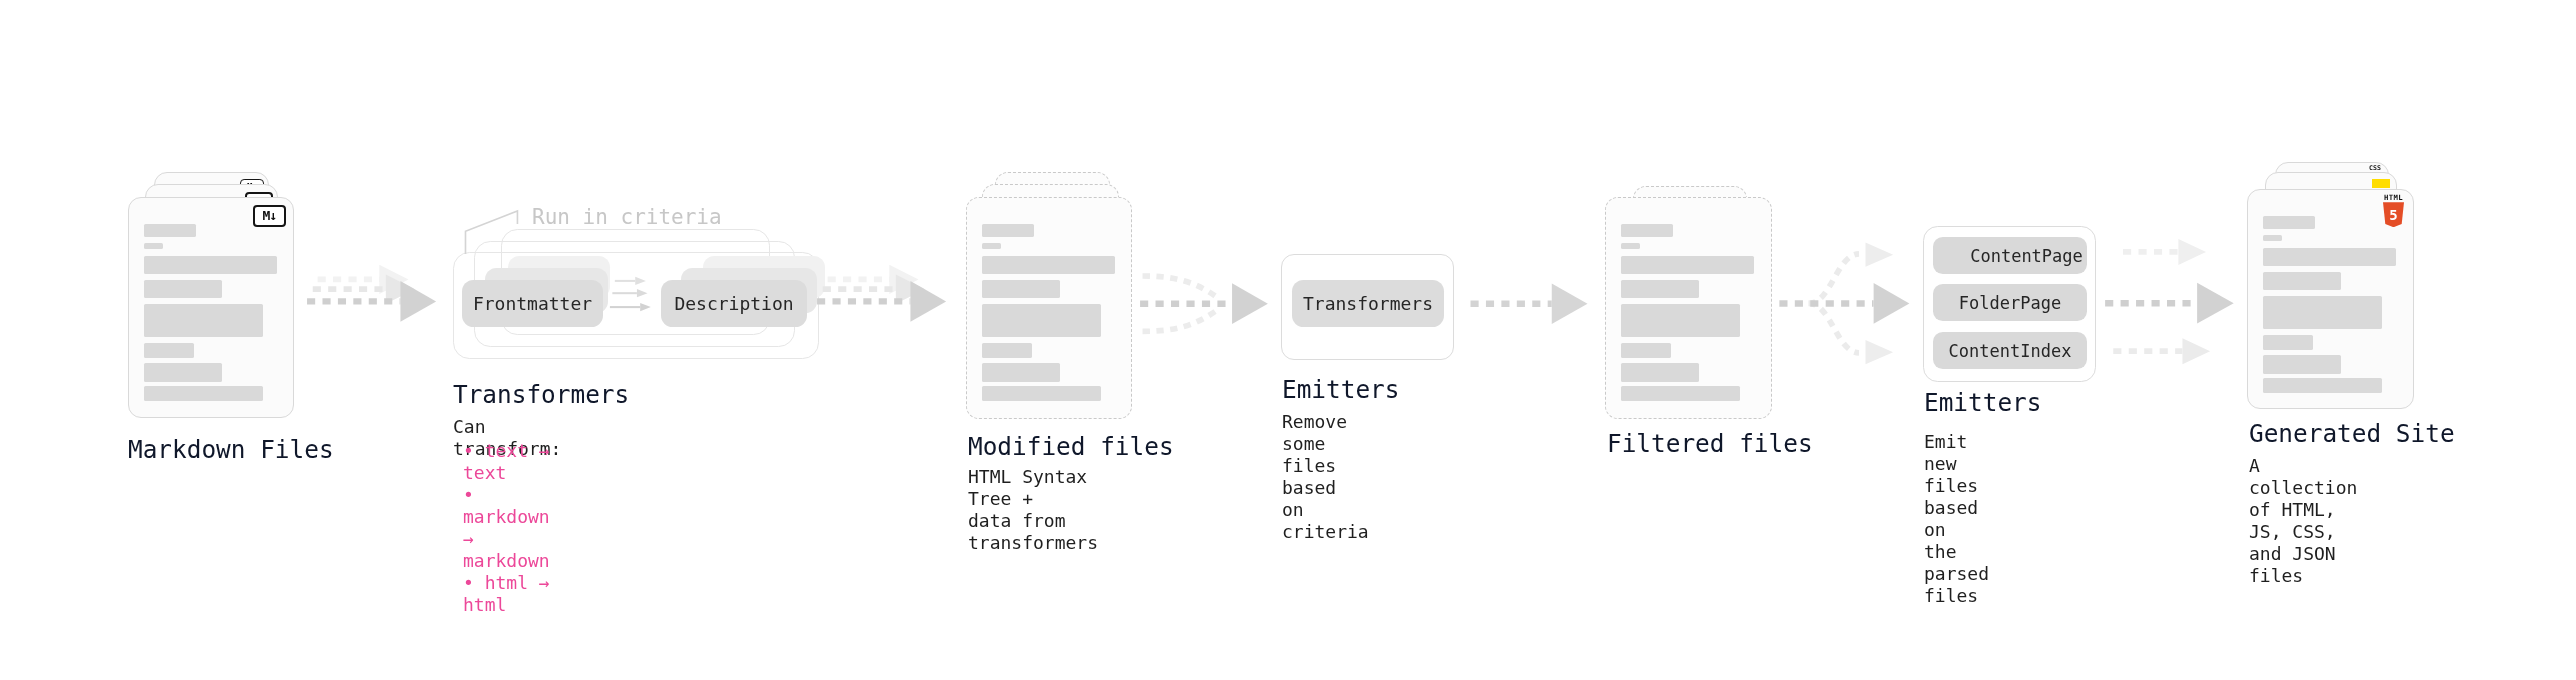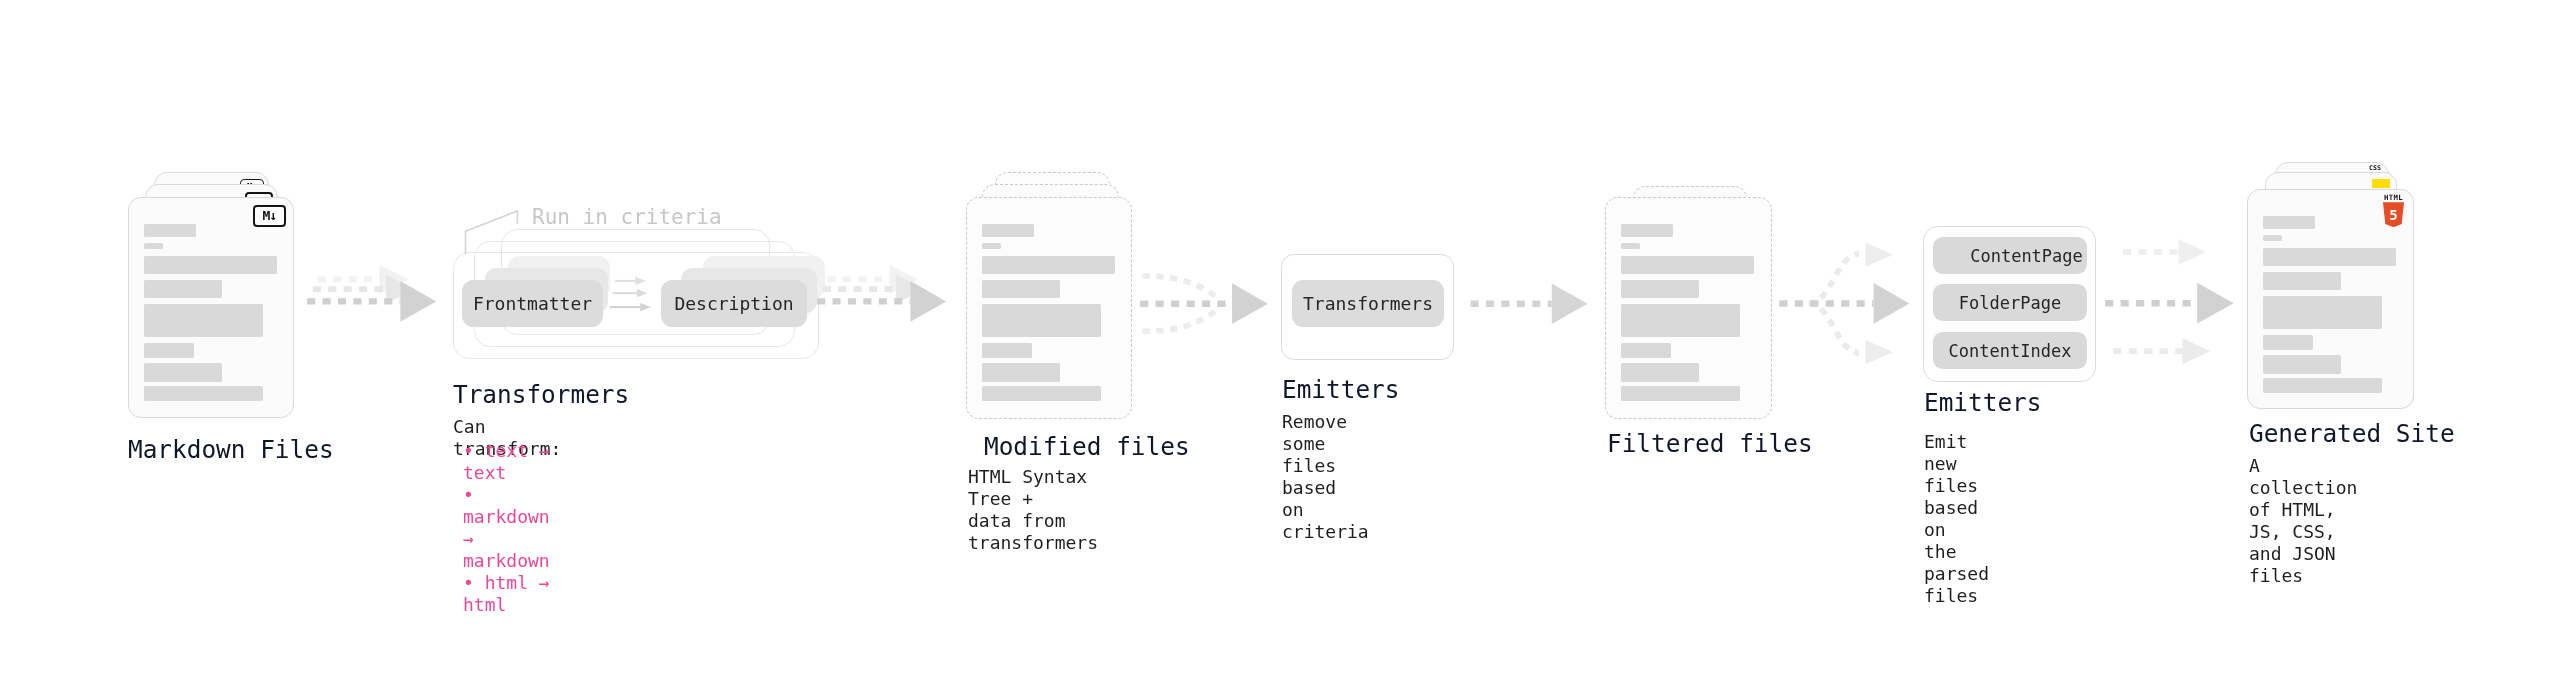--- a/index.html
+++ b/index.html
@@ -145,21 +145,21 @@
         <div class="bar"></div>
           <div class="bar"></div>
           <div class="bar"></div>
           <div class="bar"></div>
           <div class="bar"></div>
           <div class="bar"></div>
           <div class="bar"></div>
           <div class="bar"></div>
       </div>
     </div>
-    <div class="stage-label" style="left:968px;top:432px;margin-left:16px;">Modified files</div>
+    <div class="stage-label" style="left:968px;top:432px;">Modified files</div>
     <div class="stage-caption" style="left:968px;top:466px;">HTML Syntax Tree +
 data from transformers</div>
   </div>
 
   <svg class="abs" style="left:1136px;top:267px;" width="140" height="75" viewBox="0 0 172 92">
     <path d="M 8,11 C 48,11 72,18 98,36" fill="none" stroke="#ececec" stroke-width="7" stroke-dasharray="9 8"></path>
     <path d="M 8,79 C 48,79 72,72 98,54" fill="none" stroke="#ececec" stroke-width="7" stroke-dasharray="9 8"></path>
     <line x1="5" y1="45" x2="118" y2="45" stroke="#cfcfcf" stroke-width="8" stroke-dasharray="10 9"></line>
     <polygon points="118,20 162,45 118,70" fill="#d2d2d2"></polygon>
   </svg>

